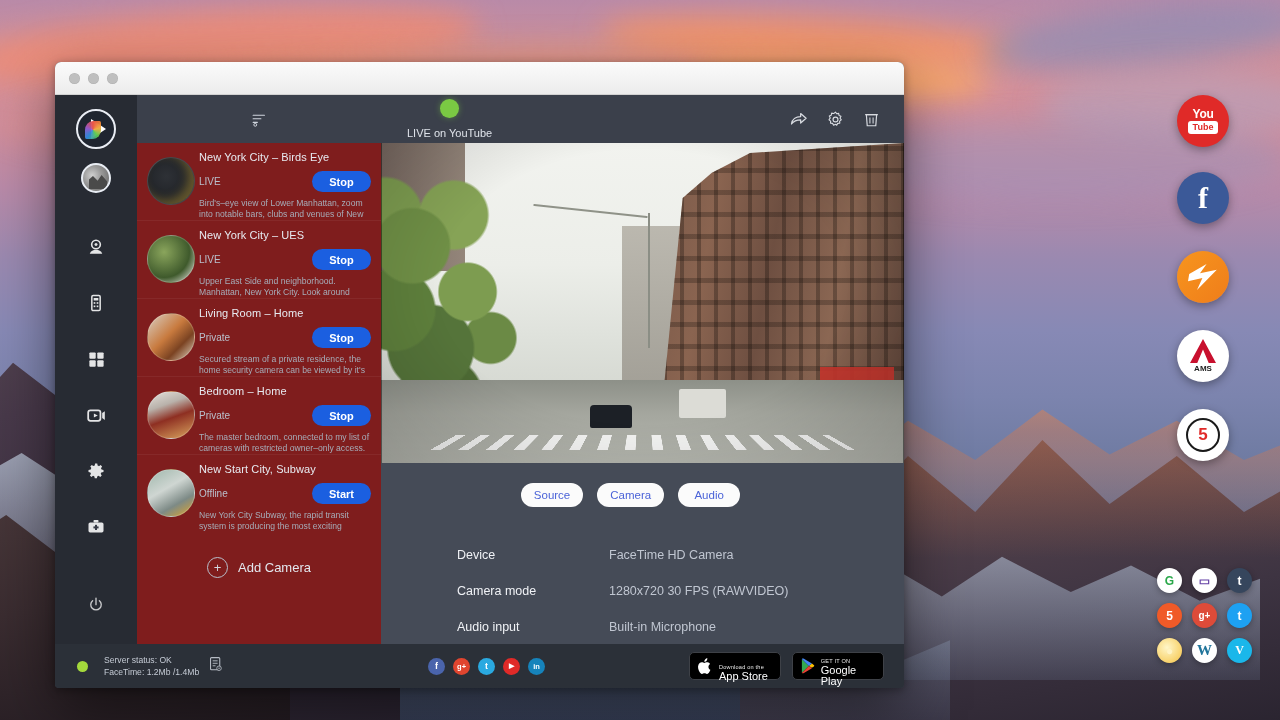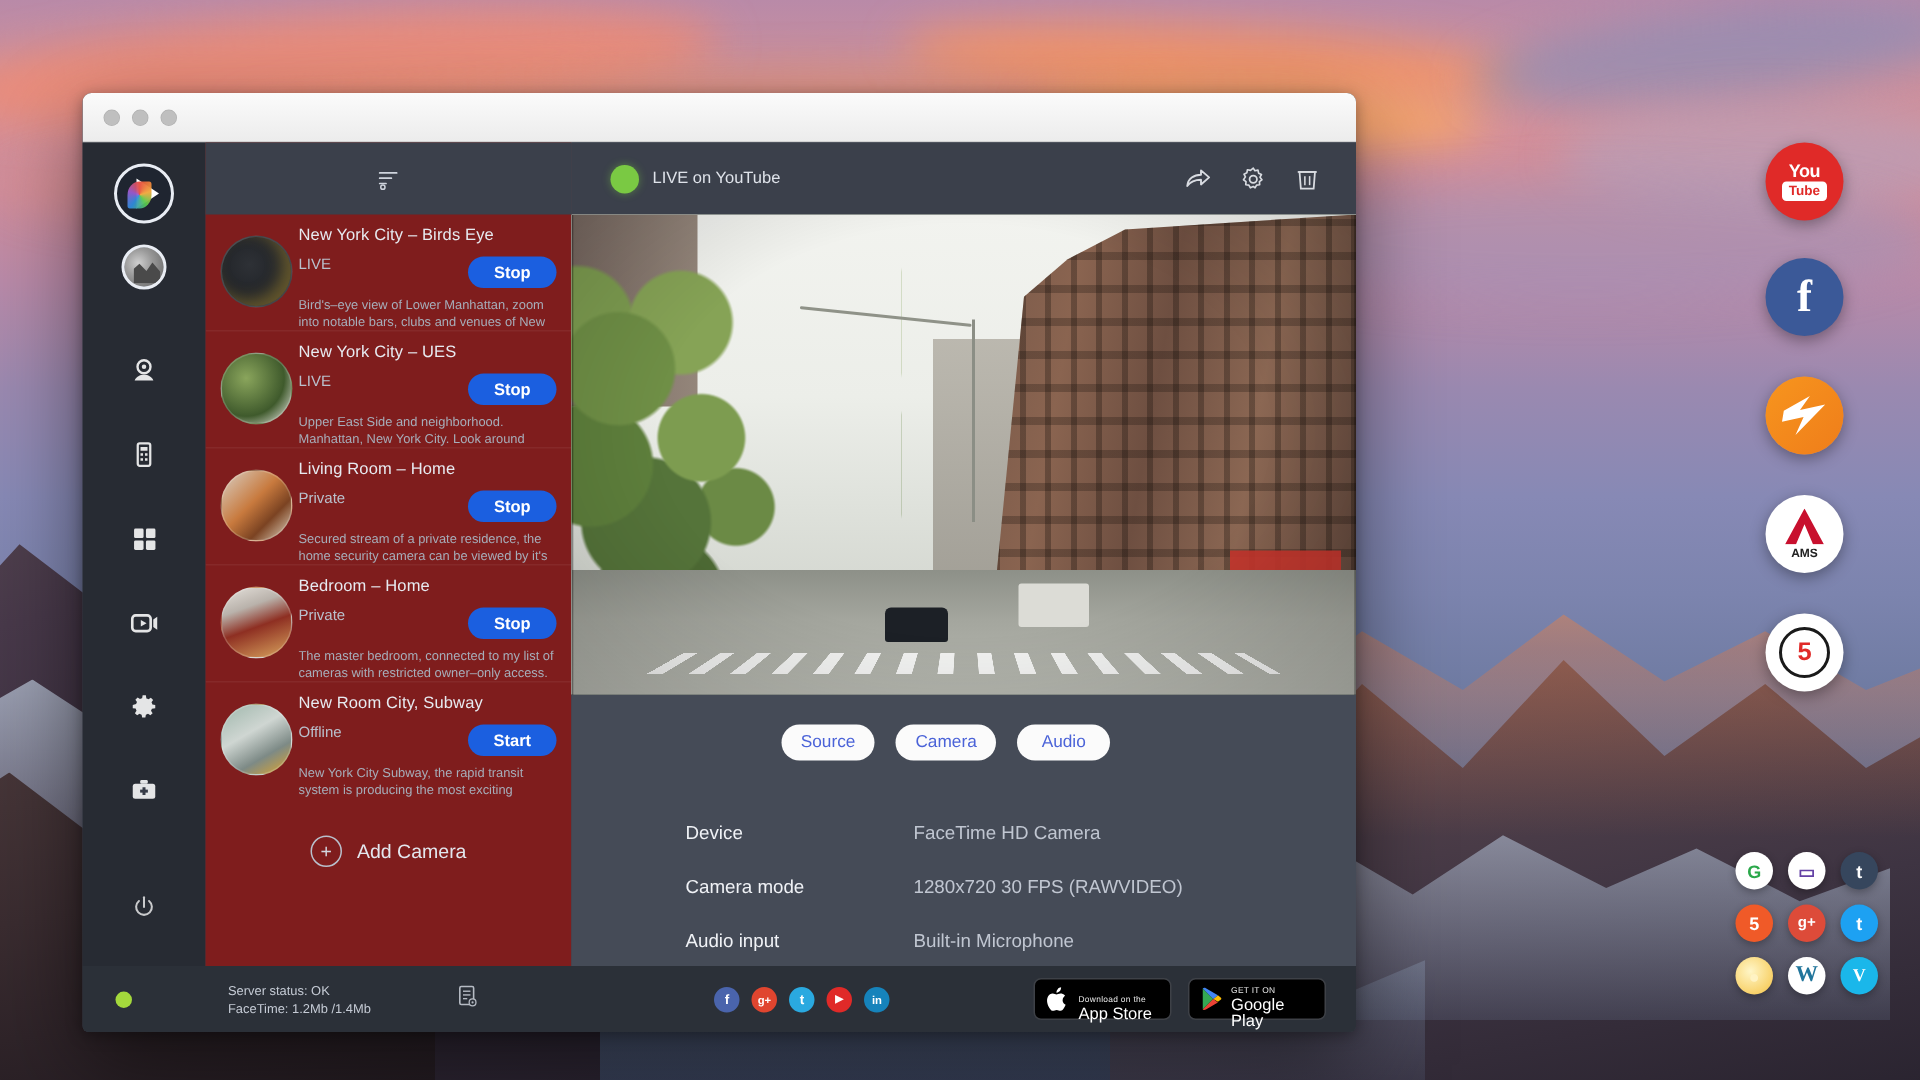--- a/index.html
+++ b/index.html
@@ -164,21 +164,21 @@
   .cam-thumb {
     position: absolute; left: 10px; top: 14px;
     width: 48px; height: 48px; border-radius: 50%;
     border: 1px solid rgba(255,255,255,.18);
     background-size: cover; background-position: center;
   }
   .cam-title {
     font-size: 11px; color: #e7eaf0; margin-bottom: 8px; letter-spacing: .1px;
     white-space: nowrap; overflow: hidden; text-overflow: ellipsis;
   }
-  .cam-row2 { display: flex; align-items: flex-start; justify-content: space-between; }
+  .cam-row2 { display: flex; align-items: center; justify-content: space-between; }
   .cam-state { font-size: 10px; color: #b9c0cc; }
   .btn-pill {
     min-width: 59px; height: 21px; border-radius: 11px;
     background: #1b5fe0; color: #fff; font-size: 11px; font-weight: bold;
     display: flex; align-items: center; justify-content: center;
     cursor: pointer; border: none;
   }
   .cam-desc {
     margin-top: 6px; font-size: 8.6px; line-height: 1.28; color: #a6adb9;
     max-height: 23px; overflow: hidden;
@@ -193,21 +193,21 @@
     text-align: center;
   }
   #add-camera .lbl { font-size: 13px; color: #e3e7ee; }
 
   
   #stage { flex: 1; background: #454b57; display: flex; flex-direction: column; min-width: 0; }
   #topbar {
     height: 48px; flex: 0 0 48px; display: flex; align-items: center;
     padding: 0 20px 0 0; gap: 10px; background: #3b404b;
   }
-  #live-wrap { display: flex; align-items: center; gap: 9px; margin: 0 auto 0 26px; }
+  #live-wrap { display: flex; align-items: center; gap: 9px; margin: 0 auto 0 26px; flex-direction: column; }
   .live-dot { width: 19px; height: 19px; border-radius: 50%; background: #7ac943;
               box-shadow: 0 0 6px rgba(122,201,67,.45); }
   #live-label { font-size: 11px; color: #dfe3ea; }
   .top-icon { width: 26px; height: 26px; display: flex; align-items: center;
               justify-content: center; cursor: pointer; opacity: .92; }
 
   
   #preview {
     height: 320px; flex: 0 0 320px; position: relative; overflow: hidden;
     background: #95a08e;
@@ -293,21 +293,21 @@
     justify-content: center; cursor: pointer; padding: 0 13px;
   }
   #info-table { margin: 30px 0 0 76px; }
   .info-row { display: flex; align-items: center; height: 36px; }
   .info-key { width: 152px; font-size: 12.5px; color: #f0f2f6; }
   .info-val { font-size: 12.5px; color: #c0c6d1; }
 
   
   #statusbar {
     height: 44px; flex: 0 0 44px; background: #2b3038;
-    display: flex; align-items: center; padding: 0 20px 0 22px; gap: 48px;
+    display: flex; align-items: center; padding: 0 20px 0 22px;
   }
   .status-dot { width: 11px; height: 11px; border-radius: 50%; background: #a4d93c;
                 margin-right: 16px; }
   #status-text { font-size: 8.6px; line-height: 1.42; color: #c5cbd5; }
   #status-doc { margin-left: 8px; opacity: .85; }
   #social-row { display: flex; gap: 8px; margin: 0 auto; padding-left: 60px; }
   .soc { width: 17px; height: 17px; border-radius: 50%; display: flex;
          align-items: center; justify-content: center; font-size: 9px;
          color: #fff; font-weight: bold; cursor: pointer; }
   #store-row { display: flex; gap: 11px; }
@@ -501,21 +501,21 @@
             <div class="cam-title">Bedroom – Home</div>
             <div class="cam-row2">
               <span class="cam-state">Private</span>
               <button class="btn-pill">Stop</button>
             </div>
             <div class="cam-desc">The master bedroom, connected to my list of cameras with restricted owner–only access. ...</div>
           </div>
 
           <div class="cam-card" style="border-bottom:none">
             <div class="cam-thumb" style="background:linear-gradient(150deg,#9fb7ac 0%,#cfd6d2 40%,#7d8a86 70%,#d0a13a 95%)"></div>
-            <div class="cam-title">New Room City, Subway</div>
+            <div class="cam-title">New Start City, Subway</div>
             <div class="cam-row2">
               <span class="cam-state">Offline</span>
               <button class="btn-pill">Start</button>
             </div>
             <div class="cam-desc">New York City Subway, the rapid transit system is producing the most exciting livestreams, we ...</div>
           </div>
 
           <div id="add-camera">
             <span class="plus-circle">+</span>
             <span class="lbl">Add Camera</span>

